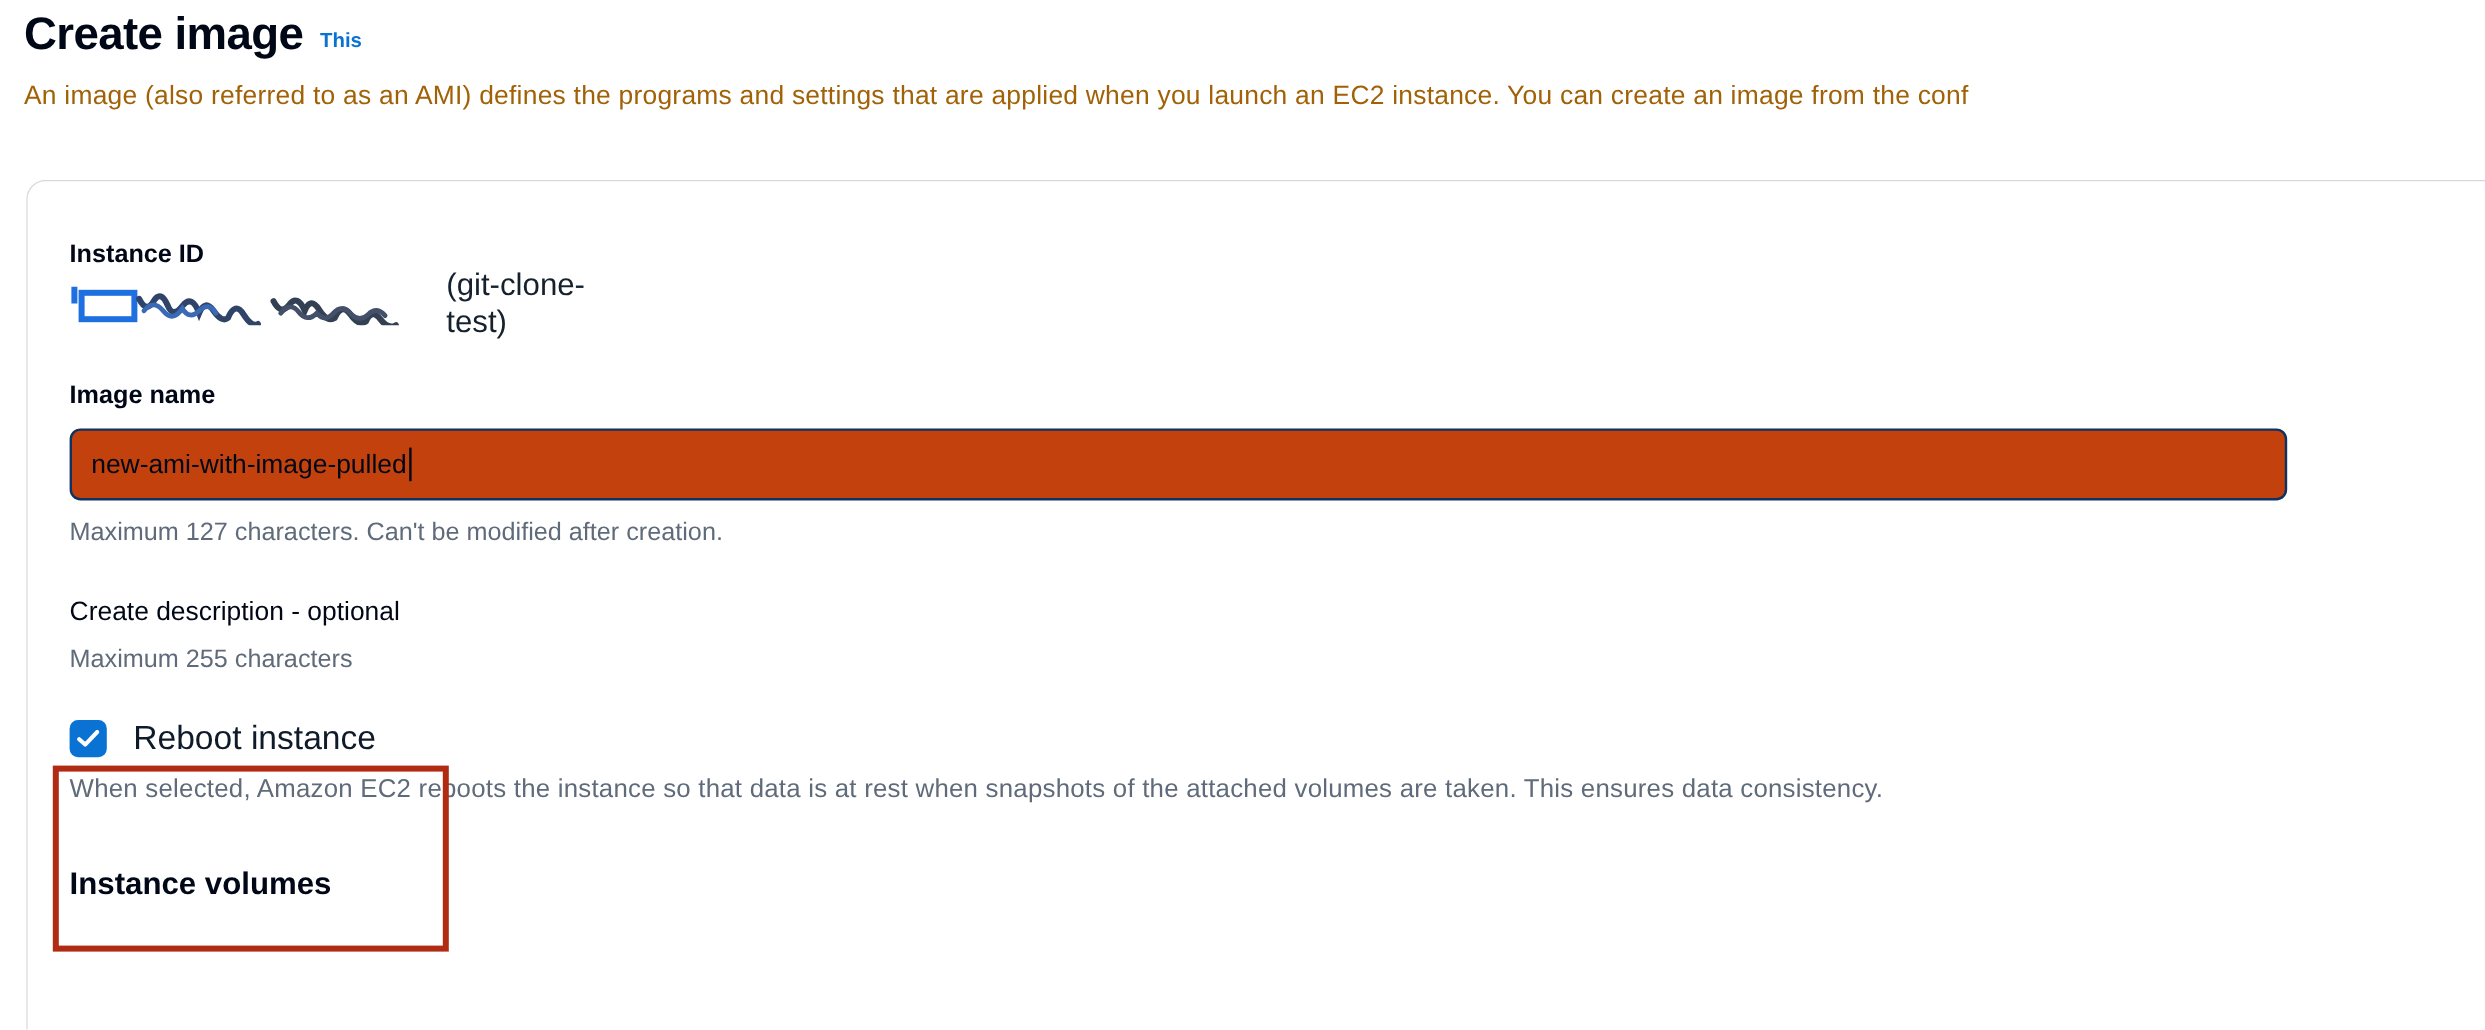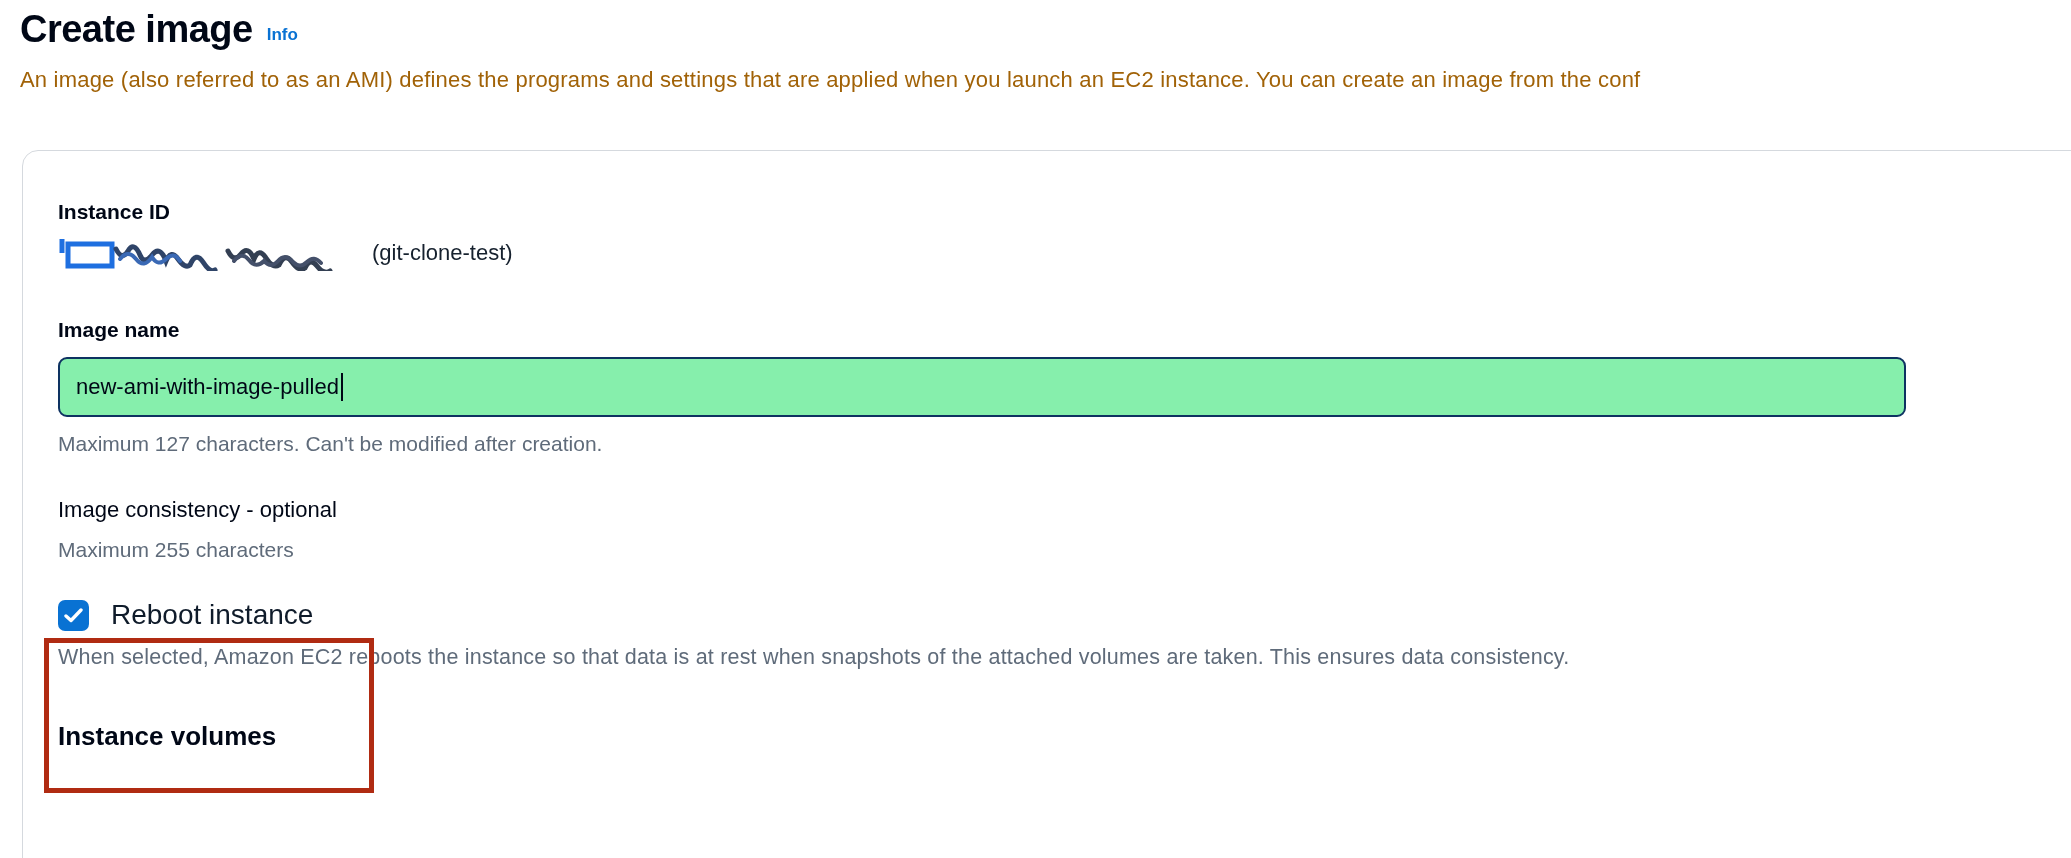--- a/index.html
+++ b/index.html
@@ -29,29 +29,29 @@
     background:#fff; border:1px solid #d5d9de; border-radius:16px;
     padding:48px 0 0 35px;
   }
 
   .field-label{ font-size:21px; font-weight:bold; color:#000716; line-height:26px; }
   .field-label.regular{ font-weight:normal; font-size:22px; }
   .optional{ }
 
   .link-row{
     margin-top:10px; height:36px; display:flex; align-items:center; gap:4px;
-    font-size:22px; color:#16212e; cursor:pointer; width:480px;
+    font-size:26px; color:#16212e; cursor:pointer; width:480px;
   }
   .scribble{ display:block; }
 
   .mt-imgname{ margin-top:46px; }
 
   .text-input{
     margin-top:14px; width:1848px; height:60px; border-radius:9px;
-    background:#86efac; font-size:22px; color:#000716;
+    background:#c2410c; font-size:22px; color:#000716;
     display:flex; align-items:center; padding:0 16px;
   }
   .text-input.focused{ border:2.5px solid #0e3261; }
   .caret{ display:inline-block; width:2px; height:28px; background:#000716; margin-left:2px; }
 
   input.text-input{ border:2px solid #8f99a3; display:block; padding:0 16px; }
   input.text-input::placeholder{ color:#8b919a; font-style:italic; opacity:1; }
 
   .constraint{ margin-top:14px; font-size:21px; color:#5f6b7a; line-height:26px; }
 
@@ -83,21 +83,21 @@
   }
 </style>
 </head>
 <body>
 
 <div class="page">
 
   <div class="header">
     <div class="title-row">
       <span class="page-title">Create image</span>
-      <span class="info-link">Info</span>
+      <span class="info-link">This</span>
     </div>
     <div class="page-desc">An image (also referred to as an AMI) defines the programs and settings that are applied when you launch an EC2 instance. You can create an image from the conf</div>
   </div>
 
   <div class="card">
 
     <div class="field-label">Instance ID</div>
     <div class="link-row">
       <svg class="scribble" width="310" height="36" viewBox="0 0 310 36">
         <path d="M4 4 v14" stroke="#1e6fe0" stroke-width="5" fill="none"></path>
@@ -110,21 +110,21 @@
       <span>(git-clone-test)</span>
     </div>
 
     <div class="field-label mt-imgname">Image name</div>
     <div class="text-input focused" role="textbox">
       <span>new-ami-with-image-pulled</span>
       <span class="caret"></span>
     </div>
     <div class="constraint">Maximum 127 characters. Can't be modified after creation.</div>
 
-    <div class="field-label regular mt-desc"><span>Image consistency - </span><span class="optional">optional</span></div>
+    <div class="field-label regular mt-desc"><span>Create description - </span><span class="optional">optional</span></div>
     <div class="constraint">Maximum 255 characters</div>
 
     <div class="checkbox-row">
       <span class="checkbox" role="checkbox" aria-checked="true">
         <svg width="19" height="15" viewBox="0 0 19 15">
           <path d="M2 8 L7 12.5 L17 2" fill="none" stroke="#ffffff" stroke-width="3.4" stroke-linecap="round" stroke-linejoin="round"></path>
         </svg>
       </span>
       <span class="checkbox-label">Reboot instance</span>
     </div>

